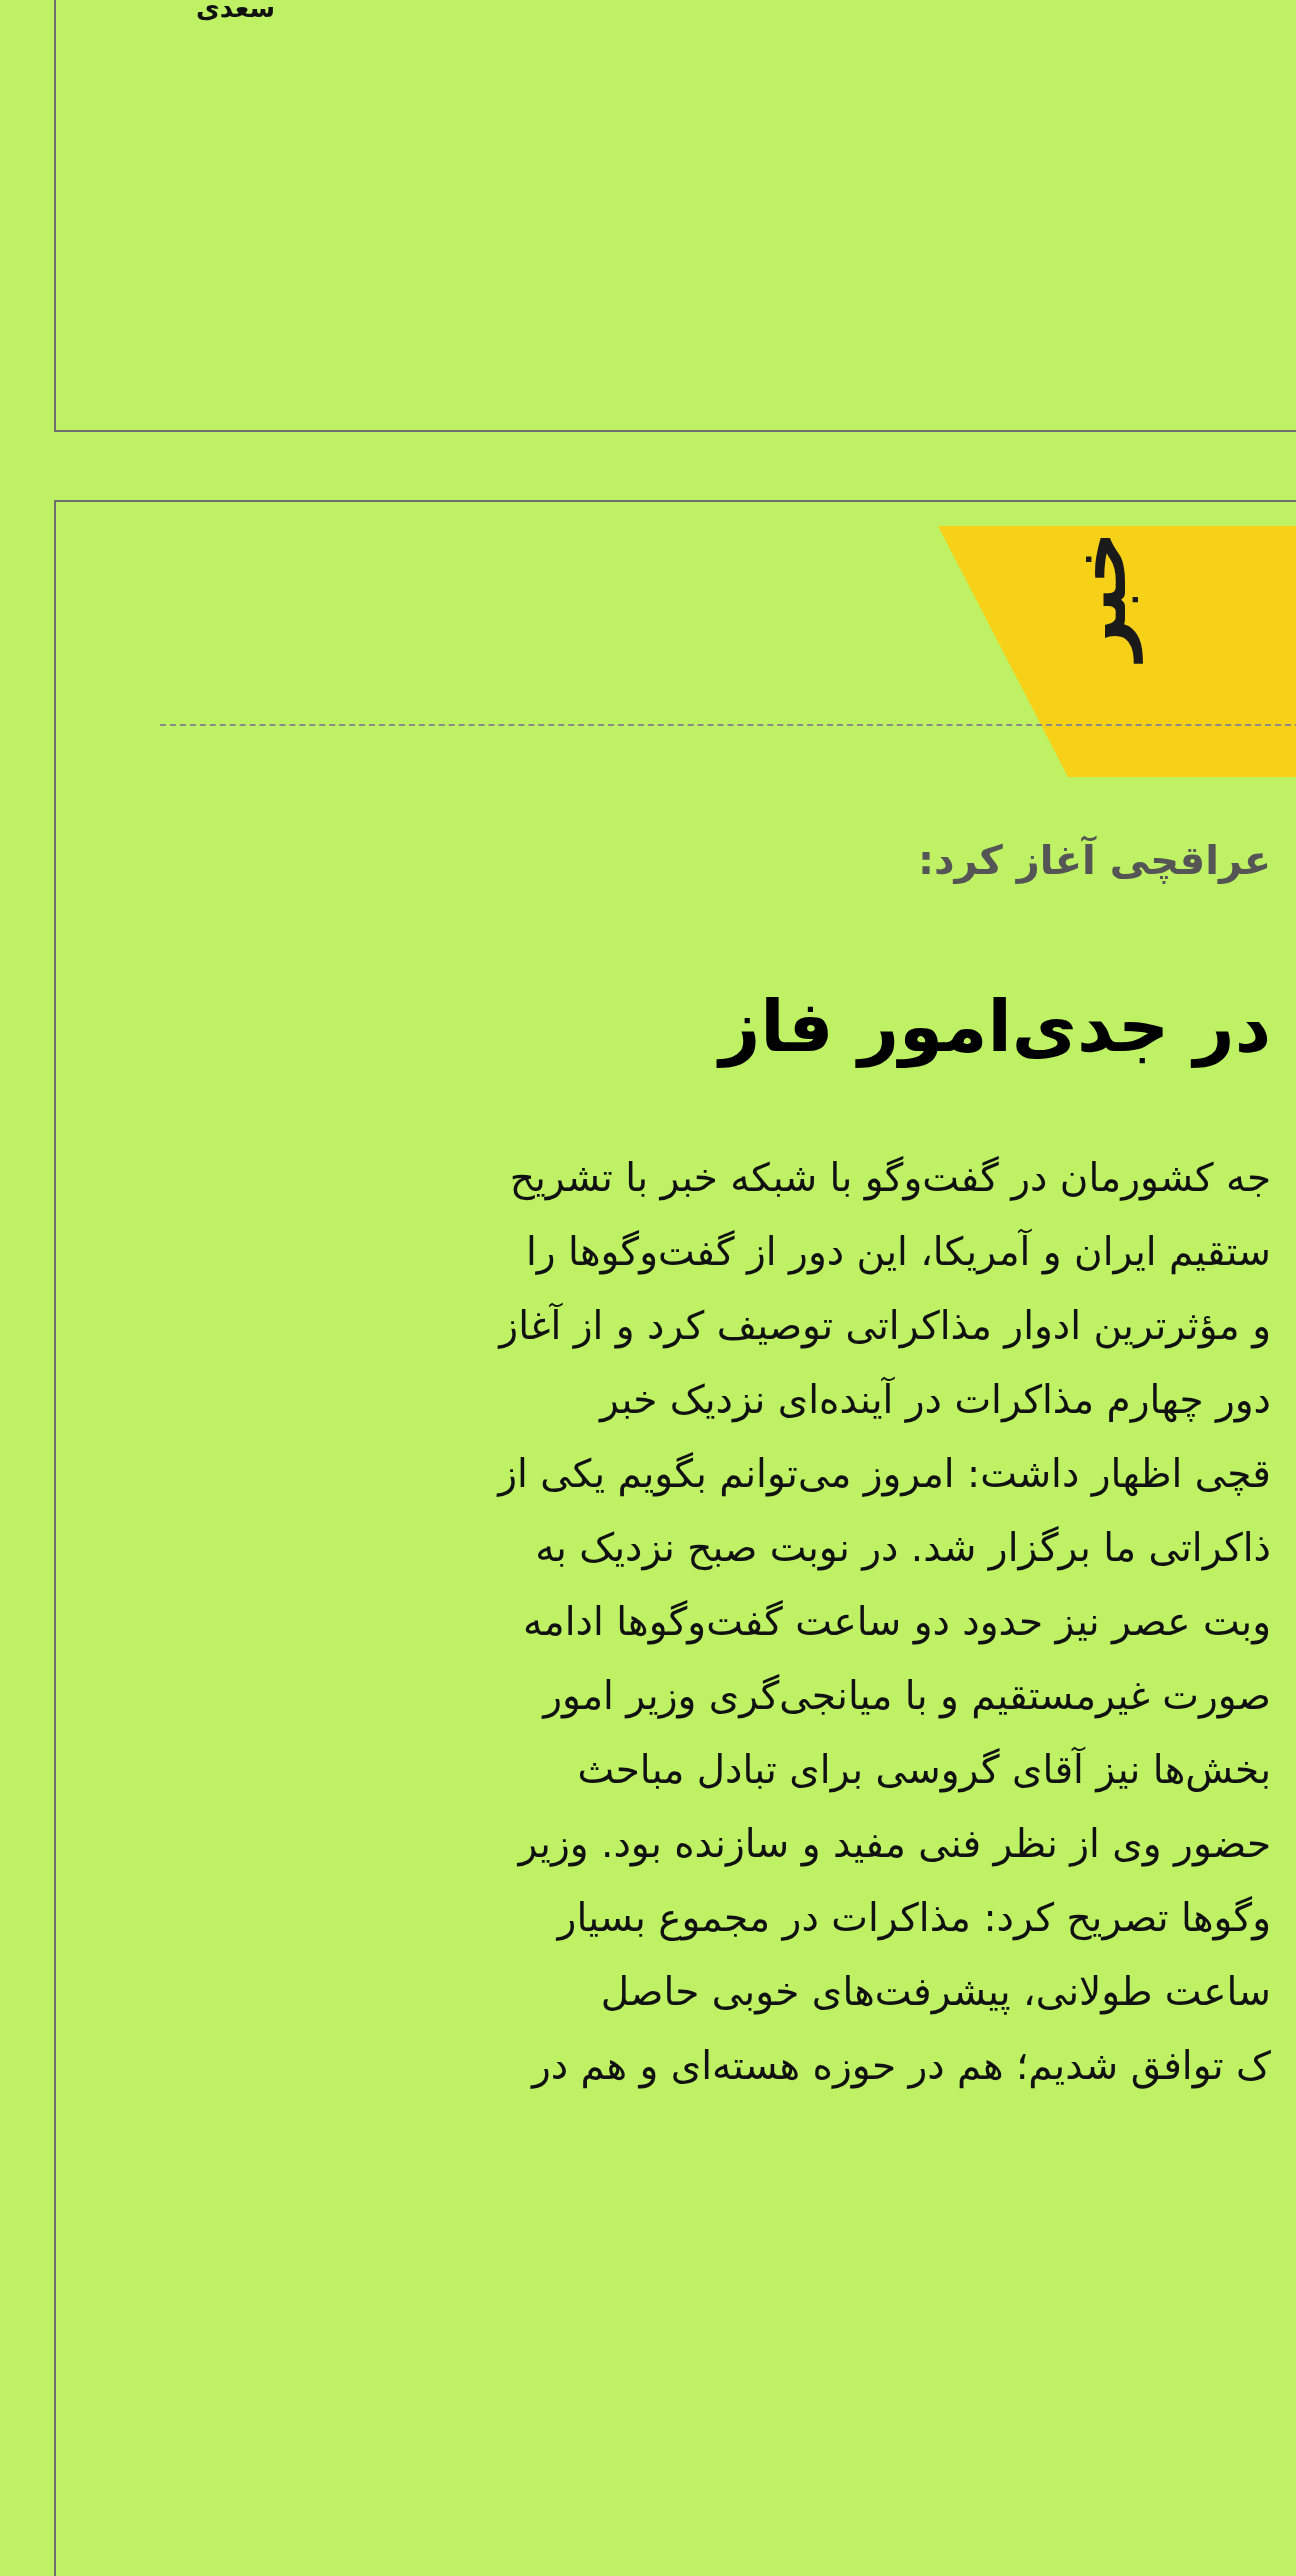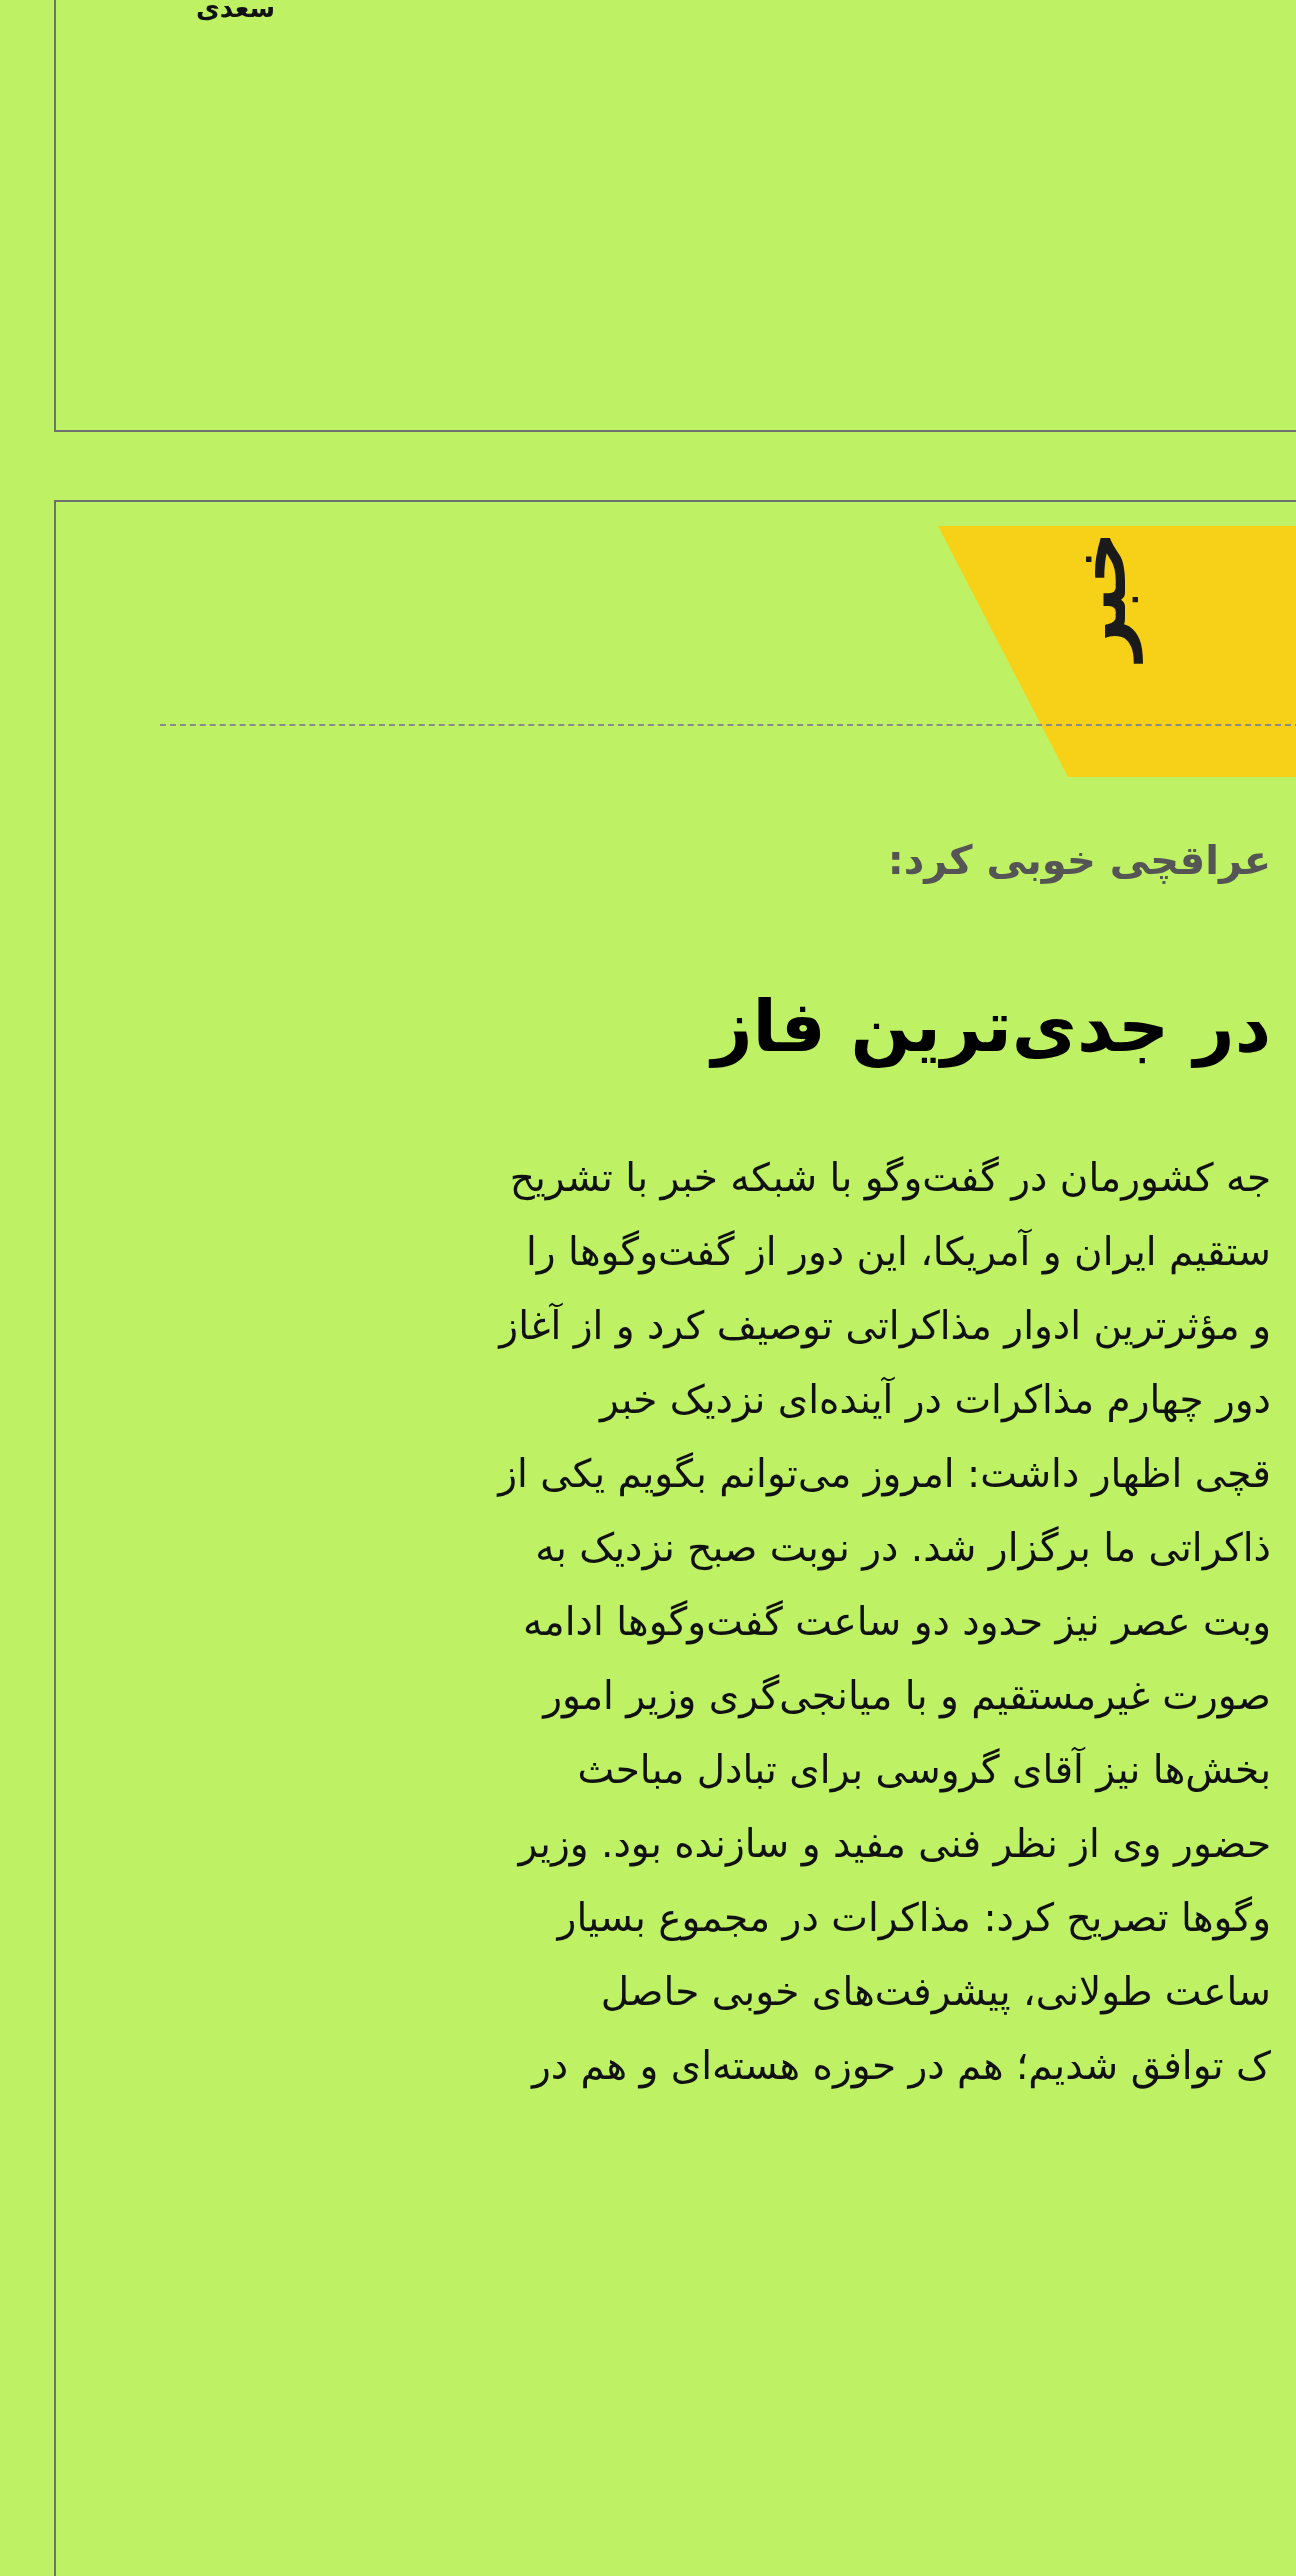--- a/index.html
+++ b/index.html
@@ -153,23 +153,23 @@
     <div class="top-box-label">سعدی</div>
   </div>
 
   <div class="main-box"></div>
 
   <div class="flag"></div>
   <div class="flag-label">خبر</div>
 
   <div class="dashed-rule"></div>
 
-  <div class="kicker">عراقچی خوبی کرد:</div>
+  <div class="kicker">عراقچی آغاز کرد:</div>
 
-  <div class="headline">در جدی‌ترین فاز</div>
+  <div class="headline">در جدی‌امور فاز</div>
 
   <div class="body-text">
     <div class="line">جه کشورمان در گفت‌وگو با شبکه خبر با تشریح</div>
     <div class="line">ستقیم ایران و آمریکا، این دور از گفت‌وگوها را</div>
     <div class="line">و مؤثرترین ادوار مذاکراتی توصیف کرد و از آغاز</div>
     <div class="line">دور چهارم مذاکرات در آینده‌ای نزدیک خبر</div>
     <div class="line">قچی اظهار داشت: امروز می‌توانم بگویم یکی از</div>
     <div class="line">ذاکراتی ما برگزار شد. در نوبت صبح نزدیک به</div>
     <div class="line">وبت عصر نیز حدود دو ساعت گفت‌وگوها ادامه</div>
     <div class="line">صورت غیرمستقیم و با میانجی‌گری وزیر امور</div>

